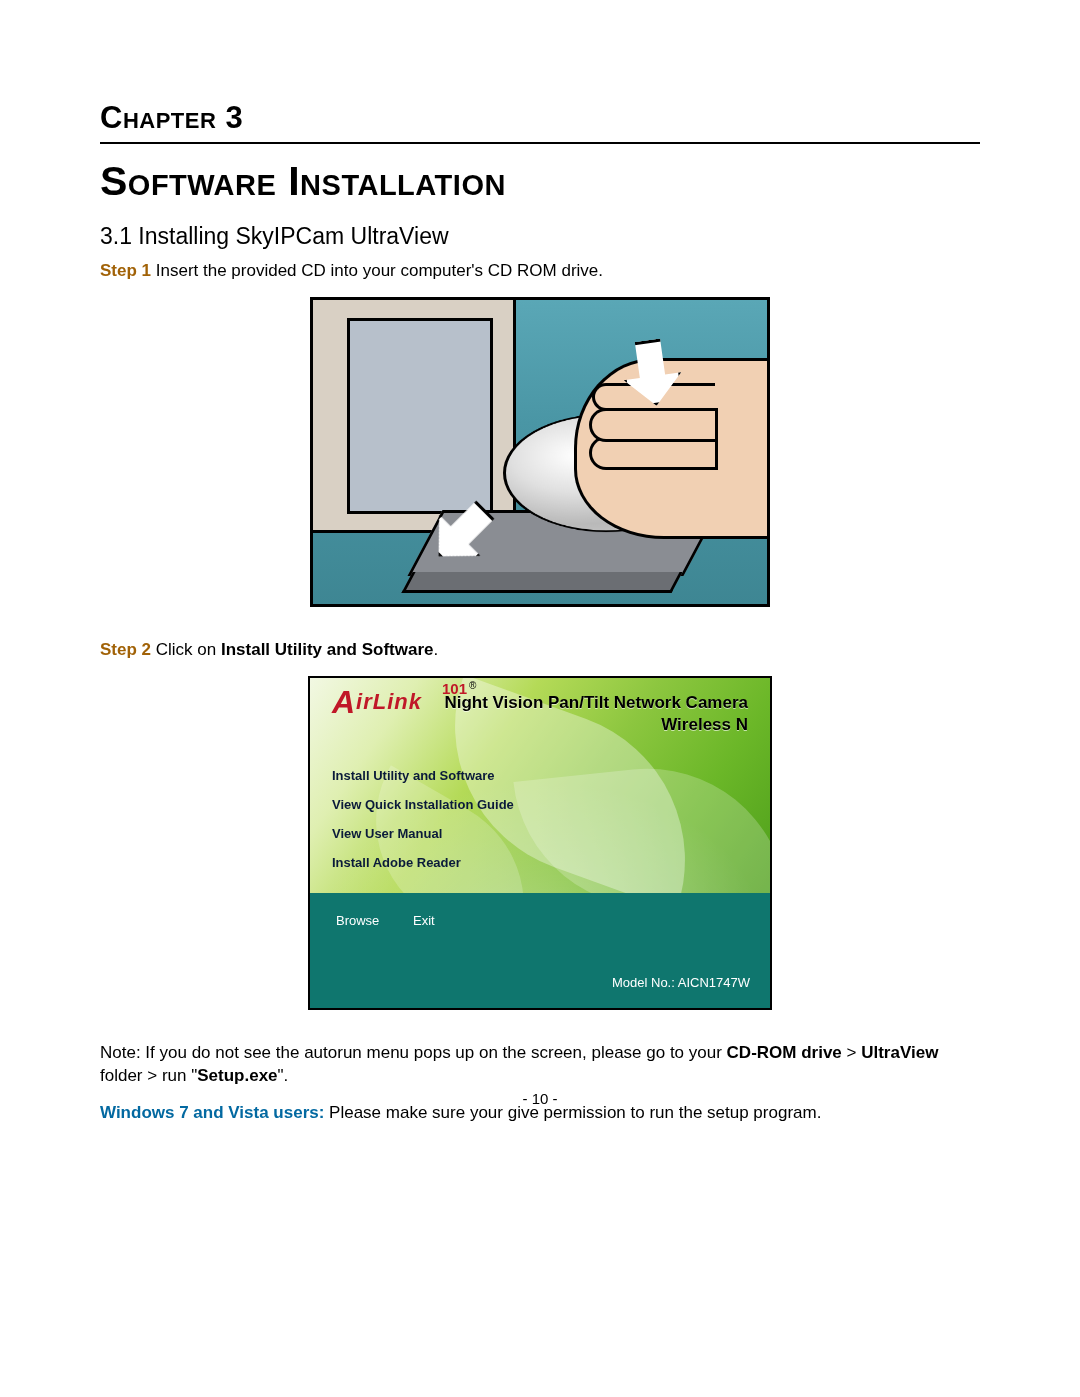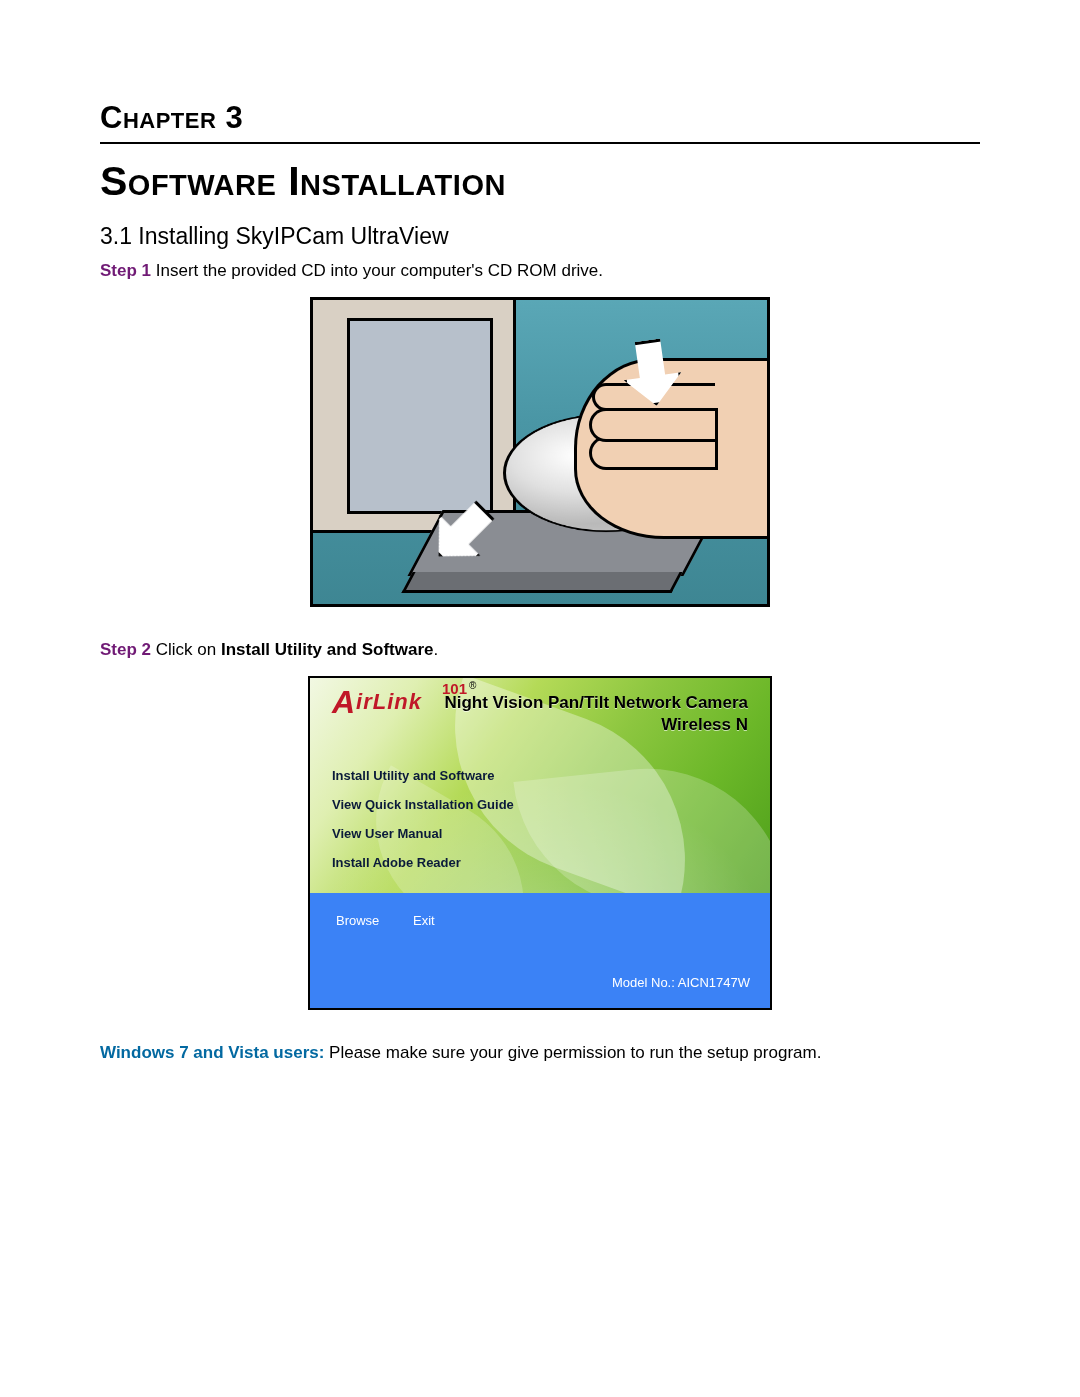--- a/index.html
+++ b/index.html
@@ -37,21 +37,21 @@
   .section-heading {
     font-size: 23px;
     font-weight: normal;
     margin: 16px 0 10px 0;
   }
   .body-text {
     font-size: 17px;
     line-height: 1.35;
     margin: 0 0 14px 0;
   }
-  .red-bold { color: #701a75; font-weight: bold; }
+  .red-bold { color: #a16207; font-weight: bold; }
   .bold { font-weight: bold; }
   .blue-bold { color: #0369a1; font-weight: bold; }
 
   .figure-center { text-align: center; margin: 8px 0 28px 0; }
 
   
   .cd-figure {
     display: inline-block;
     width: 460px;
     height: 310px;
@@ -145,21 +145,21 @@
 
   .installer .title-block {
     position:absolute; right:22px; top:14px; text-align:right; color:#000;
     font-weight:bold; font-size:17px; line-height:1.3;
     text-shadow: 0 1px 0 rgba(255,255,255,0.6);
   }
   .installer .menu {
     position:absolute; left:22px; top:90px; font-size:13px; font-weight:bold; color:#0a1a3a;
   }
   .installer .menu div { margin-bottom:14px; cursor:pointer; }
-  .installer .bottom { height:115px; background:#3b82f6; position:relative; }
+  .installer .bottom { height:115px; background:#0f766e; position:relative; }
   .installer .bottom .btns { position:absolute; left:26px; top:20px; font-size:13px; }
   .installer .bottom .btns span { margin-right:30px; cursor:pointer; }
   .installer .bottom .model { position:absolute; right:20px; bottom:18px; font-size:13px; }
 
   .page-number {
     position:absolute; left:0; right:0; bottom:30px; text-align:center; font-size:15px;
   }
 </style>
 </head>
 <body>
@@ -217,18 +217,22 @@
       <div class="bottom">
         <div class="btns">
           <span>Browse</span>
           <span>Exit</span>
         </div>
         <div class="model">Model No.: AICN1747W</div>
       </div>
     </div>
   </div>
 
+  <p class="body-text">
+    <span>Note: If you do not see the autorun menu pops up on the screen, please go to your </span><span class="bold">CD-ROM drive</span><span> &gt; </span><span class="bold">UltraView</span><span> folder &gt; run "</span><span class="bold">Setup.exe</span><span>".</span>
+  </p>
 
   <p class="body-text">
     <span class="blue-bold">Windows 7 and Vista users:</span><span> Please make sure your give permission to run the setup program.</span>
   </p>
 
+  <div class="page-number">- 10 -</div>
 </div>
 
 </body></html>

